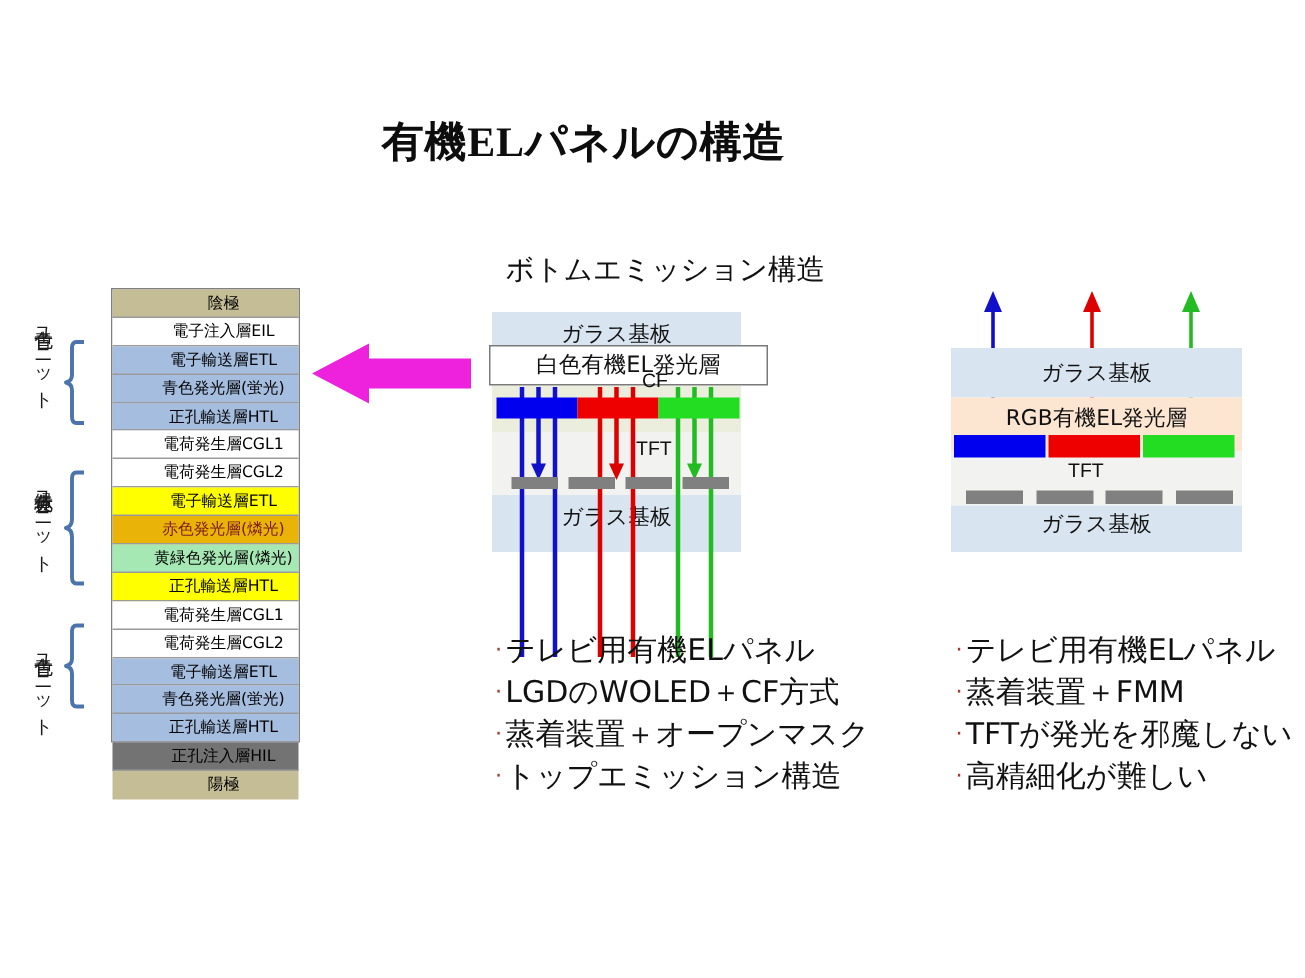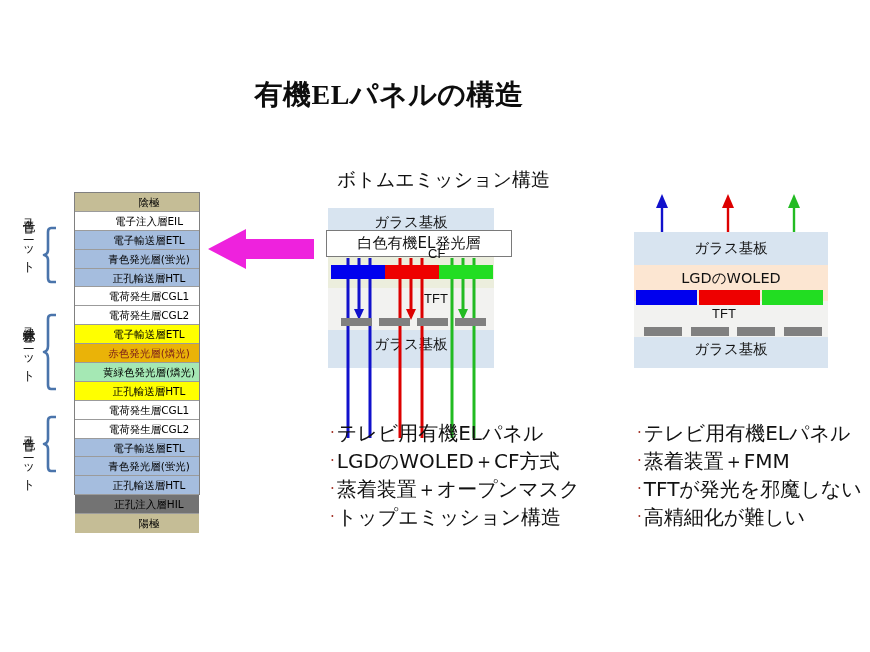--- a/index.html
+++ b/index.html
@@ -197,21 +197,21 @@
       <line x1="94" y1="150" x2="94" y2="22" stroke="#dd0000" stroke-width="2.4"></line>
       <path d="M94 12 L88 26 H100 Z" fill="#dd0000"></path>
       <line x1="160" y1="150" x2="160" y2="22" stroke="#22bb22" stroke-width="2.4"></line>
       <path d="M160 12 L154 26 H166 Z" fill="#22bb22"></path>
     </svg>
 
     <div class="band" style="top:0;height:33px;background:#d8e4f0;"></div>
     <div class="band-label" style="top:7px;">ガラス基板</div>
 
     <div class="band" style="top:33px;height:36px;background:#fce6d2;"></div>
-    <div class="band-label" style="top:37px;">LGDのWOLED</div>
+    <div class="band-label" style="top:37px;">RGB有機EL発光層</div>
 
     <div class="band" style="top:69px;height:36px;background:#f2f2f0;"></div>
 
     <div class="band" style="top:105px;height:31px;background:#d8e4f0;"></div>
     <div class="band-label" style="top:108px;">ガラス基板</div>
 
     <div class="cbar" style="left:2px;top:58px;width:61px;height:15px;background:#0000ee;"></div>
     <div class="cbar" style="left:65px;top:58px;width:61px;height:15px;background:#ee0000;"></div>
     <div class="cbar" style="left:128px;top:58px;width:61px;height:15px;background:#22dd22;"></div>
 

